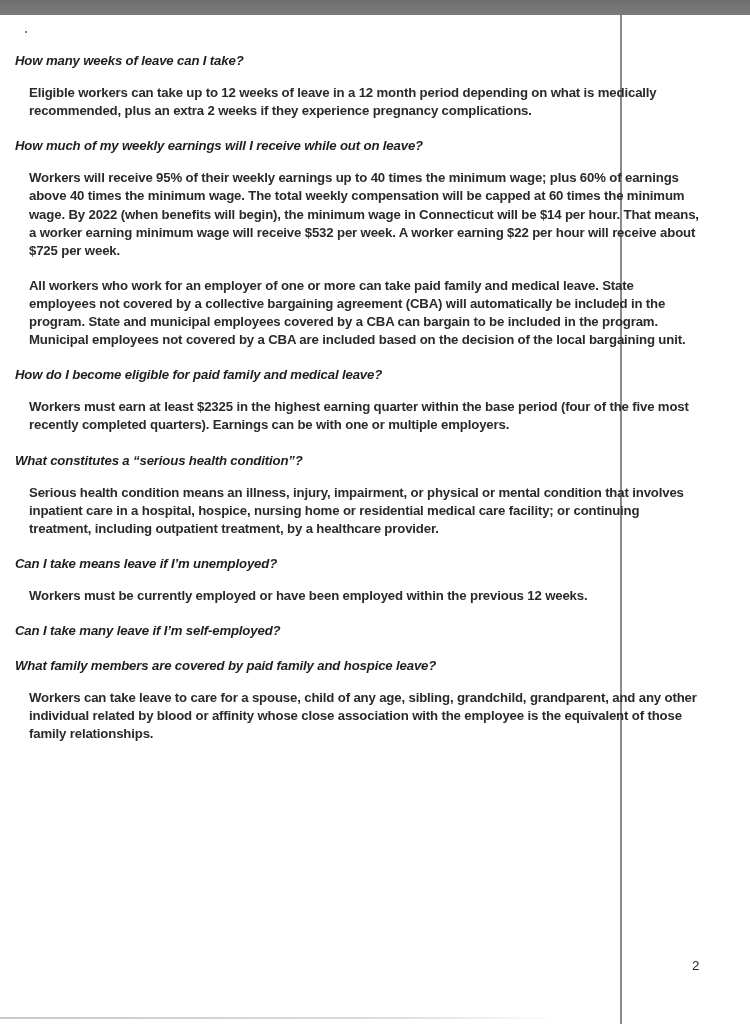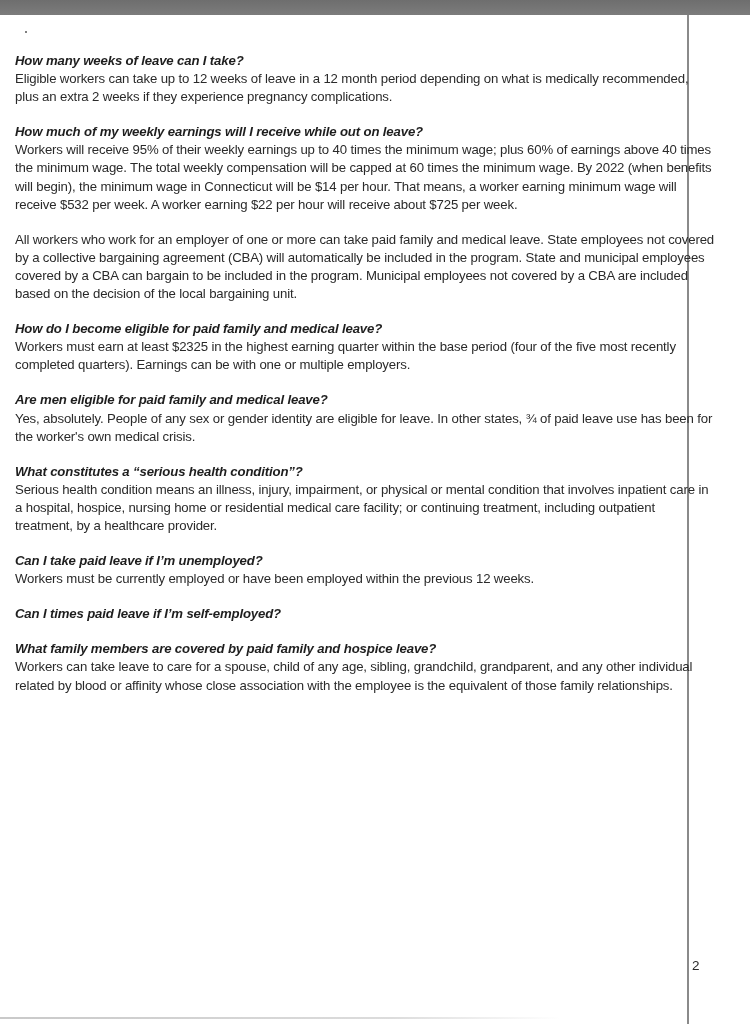--- a/index.html
+++ b/index.html
@@ -5,21 +5,21 @@
     html, body {
       margin: 0;
       padding: 0;
       width: 750px;
       height: 1024px;
       overflow: hidden;
       background: #ffffff;
     }
     .viewport {
       position: relative;
-      width: 689px;
+      width: 622px;
       height: 1024px;
       background: #ffffff;
     }
     .top-bar {
       position: absolute;
       left: 0; top: 0;
       width: 750px;
       height: 15px;
       background: linear-gradient(#6e6e6e, #7c7c7c);
     }
@@ -63,22 +63,22 @@
     }
     .faq h3 {
       margin: 0;
       font-size: 13.2px;
       font-weight: bold;
       font-style: italic;
       color: #1e1e1e;
       line-height: 18.1px;
     }
     .faq p {
-      margin: 0;
-      font-weight: normal;
+      margin: 14px;
+      font-weight: bold;
     }
     .page-number {
       position: absolute;
       left: 692px;
       top: 958px;
       font-family: "Liberation Sans", sans-serif;
       font-size: 13.5px;
       color: #2a2a2a;
     }
   </style>
@@ -100,33 +100,29 @@
       <p>Workers will receive 95% of their weekly earnings up to 40 times the minimum wage; plus 60% of earnings above 40 times the minimum wage. The total weekly compensation will be capped at 60 times the minimum wage. By 2022 (when benefits will begin), the minimum wage in Connecticut will be $14 per hour. That means, a worker earning minimum wage will receive $532 per week. A worker earning $22 per hour will receive about $725 per week.</p>
     </section>
     <section class="faq">
       <p>All workers who work for an employer of one or more can take paid family and medical leave. State employees not covered by a collective bargaining agreement (CBA) will automatically be included in the program. State and municipal employees covered by a CBA can bargain to be included in the program. Municipal employees not covered by a CBA are included based on the decision of the local bargaining unit.</p>
     </section>
     <section class="faq">
       <h3>How do I become eligible for paid family and medical leave?</h3>
       <p>Workers must earn at least $2325 in the highest earning quarter within the base period (four of the five most recently completed quarters). Earnings can be with one or multiple employers.</p>
     </section>
     <section class="faq">
-      <h3>Are men eligible for paid family and medical leave?</h3>
-      <p>Yes, absolutely. People of any sex or gender identity are eligible for leave. In other states, ¾ of paid leave use has been for the worker's own medical crisis.</p>
-    </section>
-    <section class="faq">
       <h3>What constitutes a “serious health condition”?</h3>
       <p>Serious health condition means an illness, injury, impairment, or physical or mental condition that involves inpatient care in a hospital, hospice, nursing home or residential medical care facility; or continuing treatment, including outpatient treatment, by a healthcare provider.</p>
     </section>
     <section class="faq">
-      <h3>Can I take paid leave if I’m unemployed?</h3>
+      <h3>Can I take means leave if I’m unemployed?</h3>
       <p>Workers must be currently employed or have been employed within the previous 12 weeks.</p>
     </section>
     <section class="faq">
-      <h3>Can I times paid leave if I’m self-employed?</h3>
+      <h3>Can I take many leave if I’m self-employed?</h3>
     </section>
     <section class="faq">
       <h3>What family members are covered by paid family and hospice leave?</h3>
       <p>Workers can take leave to care for a spouse, child of any age, sibling, grandchild, grandparent, and any other individual related by blood or affinity whose close association with the employee is the equivalent of those family relationships.</p>
     </section>
   </div>
 
   <div class="page-number">2</div>
   <div class="bottom-line"></div>
 </div>

